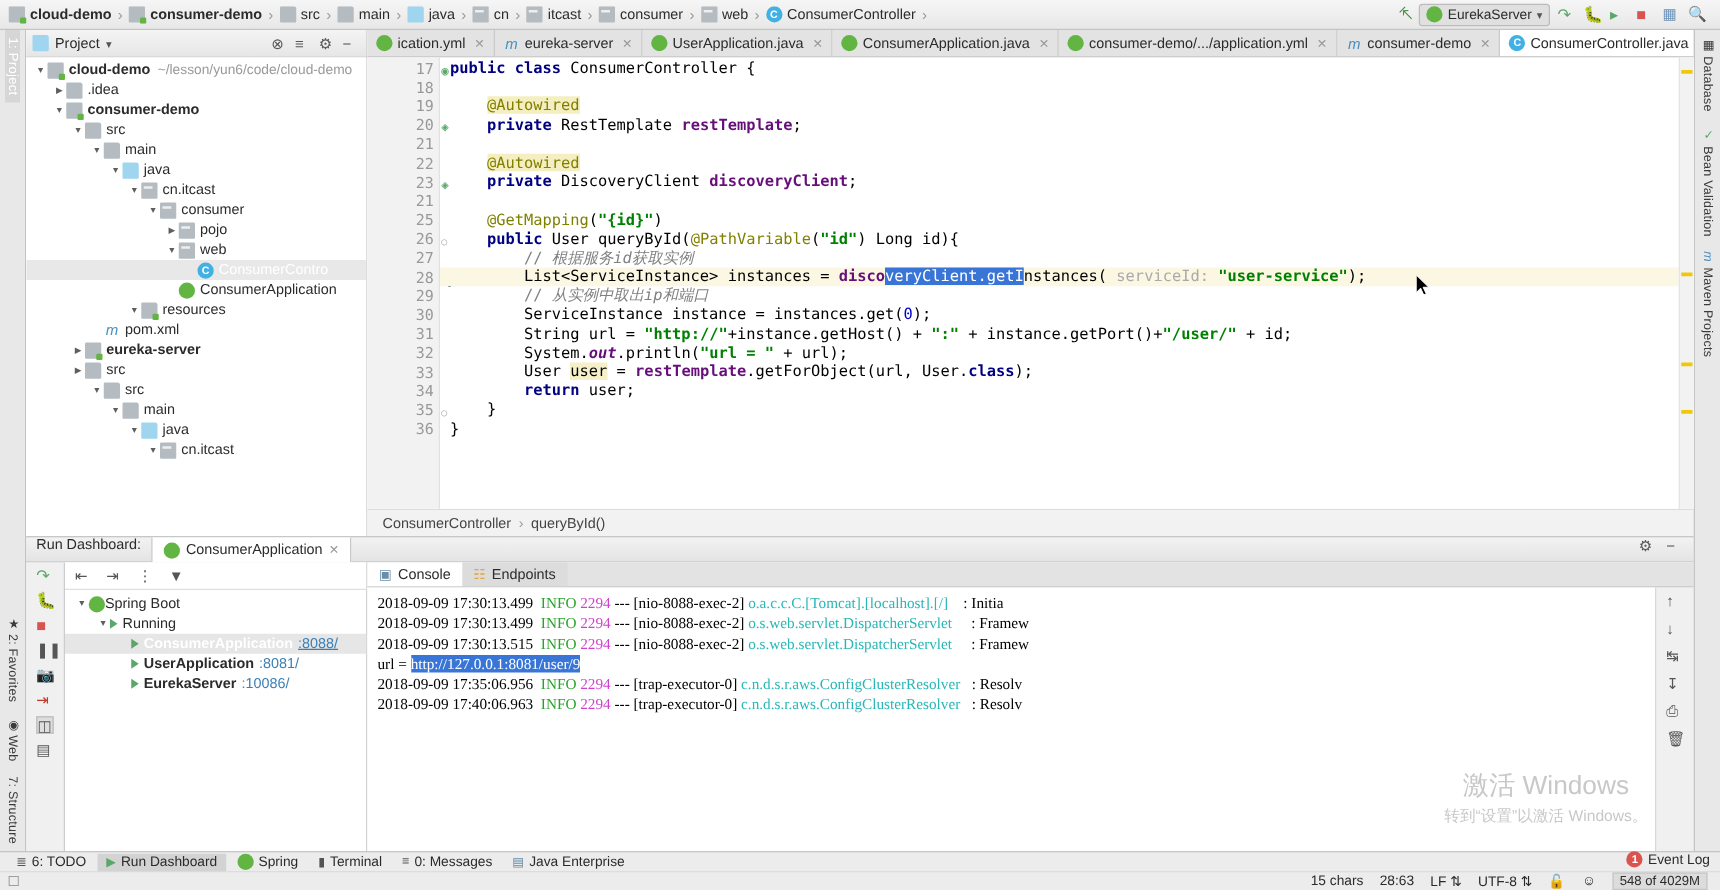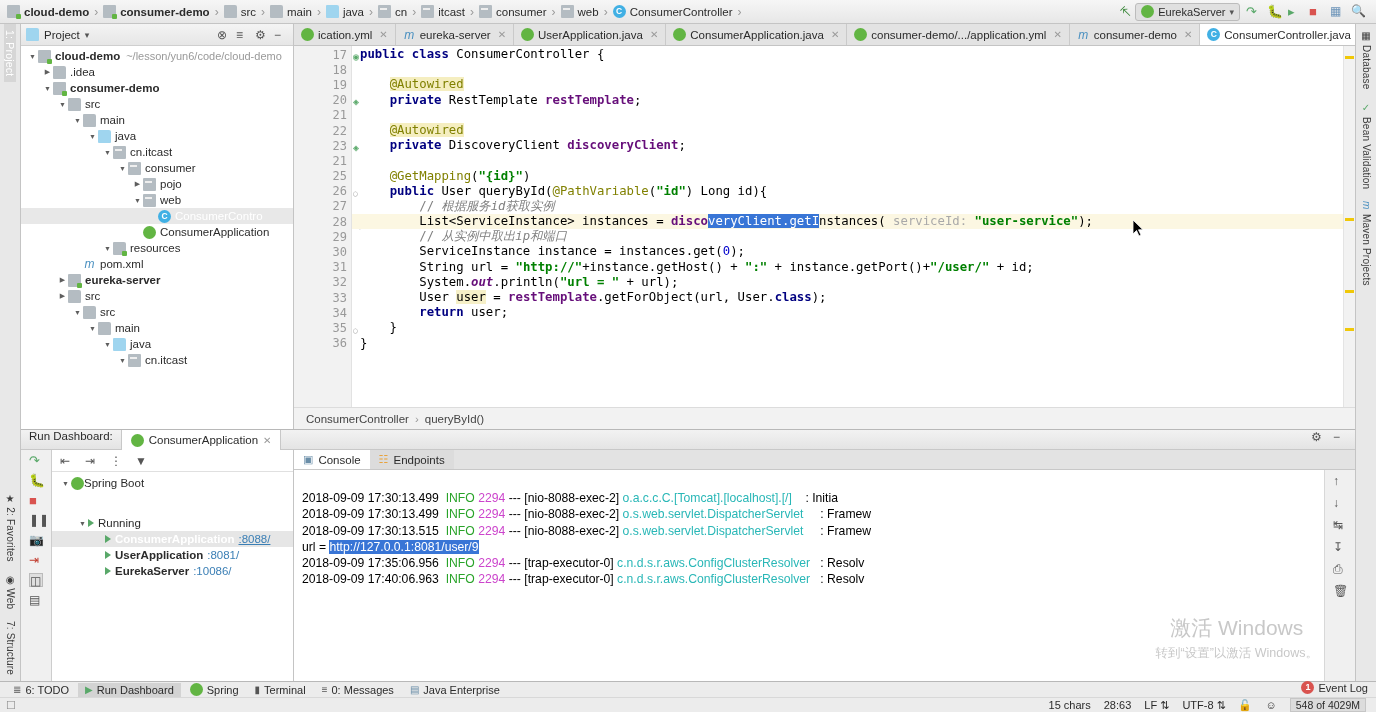--- a/index.html
+++ b/index.html
@@ -118,22 +118,22 @@
   .dport.u { text-decoration:underline; }
   .tri { width:0;height:0;border-left:6px solid #59a869;border-top:4px solid transparent;
     border-bottom:4px solid transparent; margin-right:4px; }
 
   .consolecol { flex:1; display:flex; flex-direction:column; min-width:0; background:#fff; }
   .ctabs { height:20px; flex:0 0 20px; background:#e3e3e3; display:flex; align-items:stretch;
     border-bottom:1px solid #c8c8c8; }
   .ctab { display:flex; align-items:center; gap:5px; padding:0 9px; font-size:11.5px; background:#dcdcdc; }
   .ctab.active { background:#fff; }
   .consolewrap { flex:1; display:flex; min-height:0; }
-  .console { flex:1; font-family:Liberation Sans, sans-serif; font-size:12.2px; line-height:16.3px;
-    padding:4px 0 0 8px; white-space:pre; overflow:hidden; background:#fff; color:#000;margin-top:16px; }
+  .console { flex:1; font-family:Liberation Serif, serif; font-size:12.2px; line-height:16.3px;
+    padding:4px 0 0 8px; white-space:pre; overflow:hidden; background:#fff; color:#000; }
   .lg-info { color:#29a329; }
   .lg-pid { color:#cc44cc; }
   .lg-logger { color:#29b7b7; }
   .consolerail { width:31px; flex:0 0 31px; background:#f0f0f0; border-left:1px solid #d8d8d8;
     display:flex; flex-direction:column; align-items:center; padding-top:4px; gap:8px; }
 
   
   .statusbars { flex:0 0 31px; display:flex; flex-direction:column; border-top:1px solid #b8b8b8; }
   .toolwin { height:16px; background:#ececec; display:flex; align-items:center; padding:0 6px; gap:2px;
     font-size:11px; border-bottom:1px solid #d8d8d8; }
@@ -514,21 +514,21 @@
               <span class="mini-ico" style="color:#555;font-size:12px;">⇥</span>
               <span class="mini-ico" style="color:#555;font-size:12px;">⋮</span>
               <span class="mini-ico" style="color:#555;font-size:12px;">▼</span>
             </div>
             <div id="dashtree" style="padding-top:3px;">
                 <div class="drow" style="padding-left: 8px;">
                   <span class="arrow">▼</span>
                   <span class="ico ico-green"></span>
                   <span style="">Spring Boot</span>
                 </div>
-                <div class="drow" style="padding-left: 25px; margin-top: 24px;">
+                <div class="drow" style="padding-left: 25px;">
                   <span class="arrow">▼</span>
                   <span class="tri"></span>
                   <span style="">Running</span>
                 </div>
                 <div class="drow sel" style="padding-left: 42px;">
                   <span class="arrow"></span>
                   <span class="tri"></span>
                   <span style="font-weight:bold;">ConsumerApplication</span>
                   <span class="dport u">:8088/</span>
                 </div>

